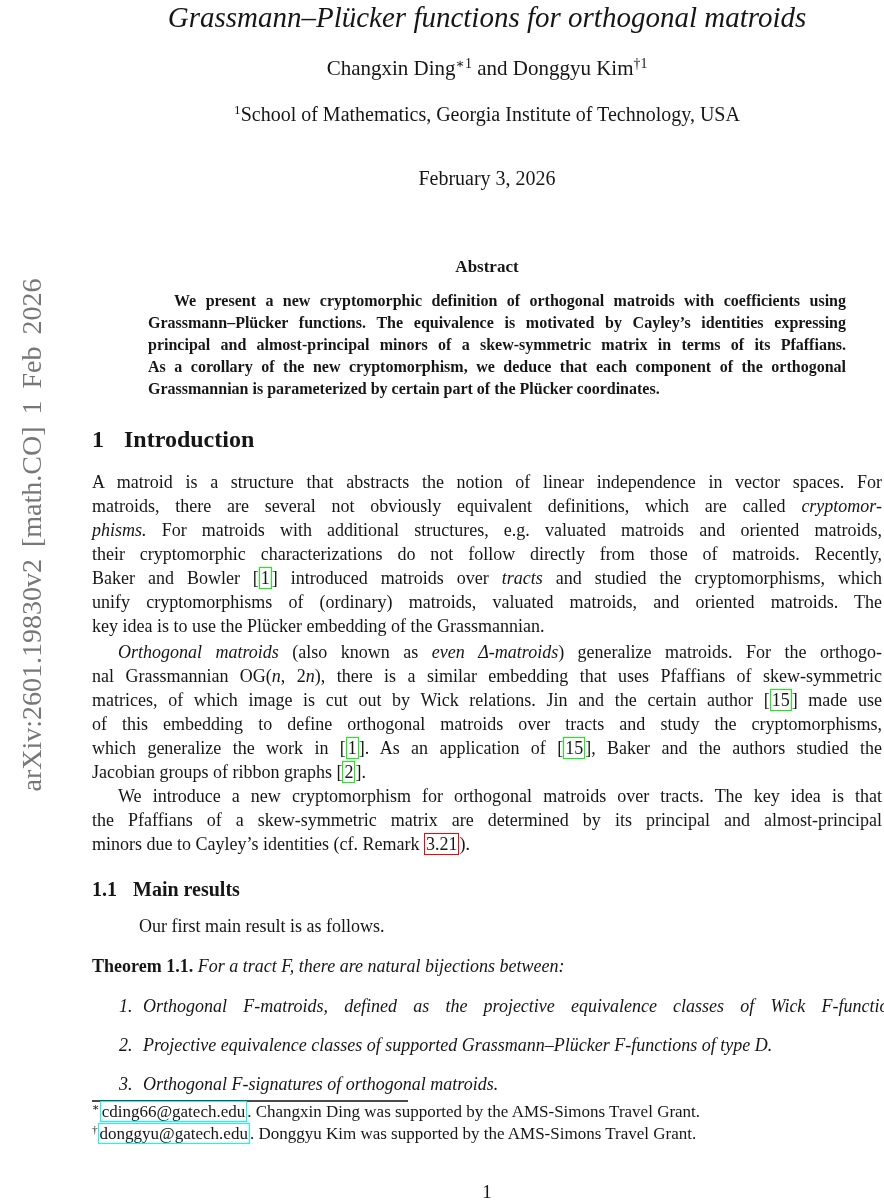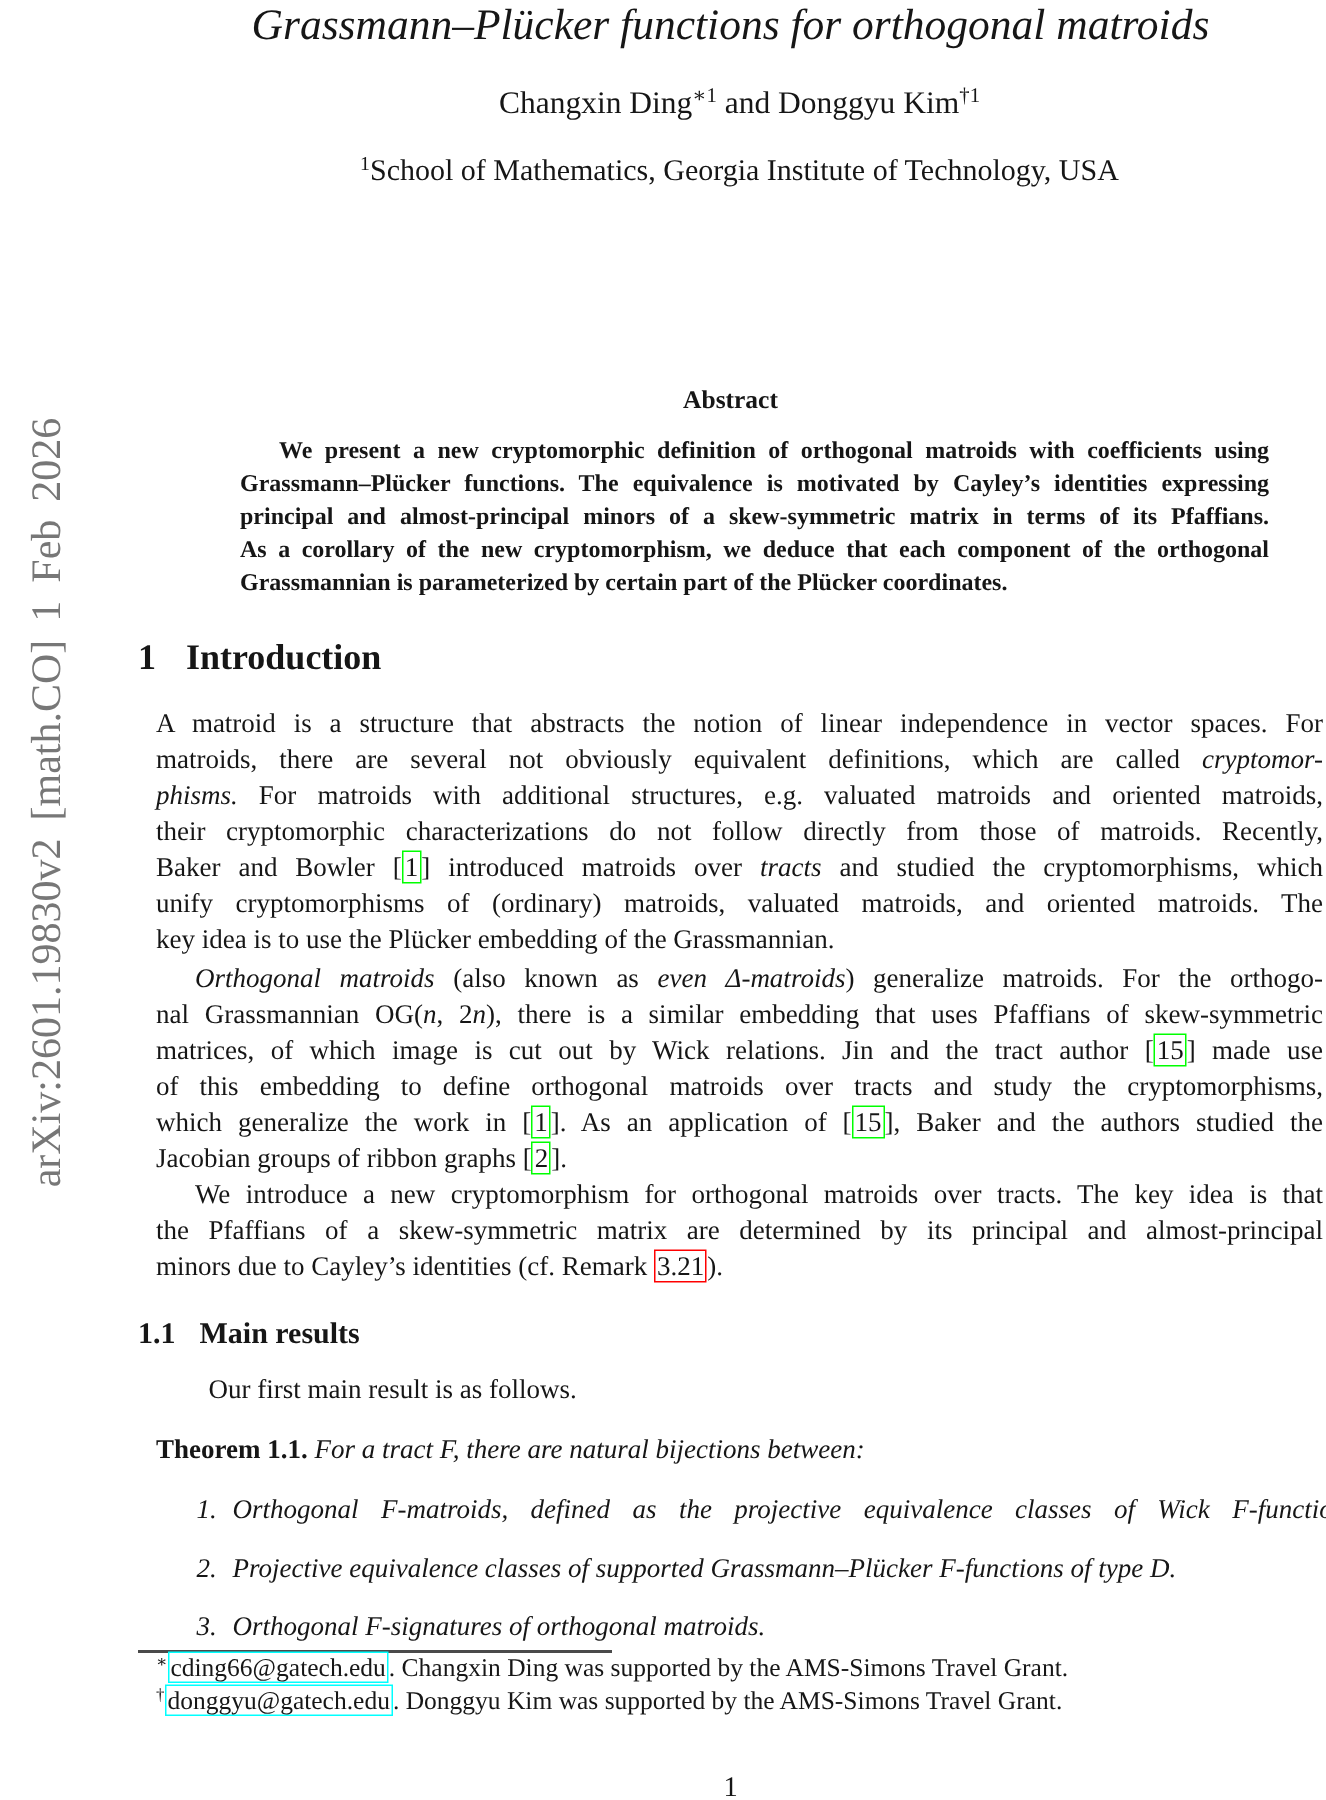--- a/index.html
+++ b/index.html
@@ -54,21 +54,21 @@
   .item3{top:1072px;}
 
   .fnrule{top:1100px;left:92px;width:316px;height:2px;background:#4a4a4a;}
   .footnote{font-size:17px;line-height:21px;}
   .fn1{top:1101px;}
   .fn2{top:1123px;}
 
   .pagenum{top:1181px;font-size:19px;}
 
   
-  .tline{min-height:1em;margin-left:12px;}
+  .tline{min-height:1em;}
   .jl{text-align:justify;text-align-last:justify;}
   .ind{padding-left:26px;}
   .i{font-style:italic;}
   .b{font-weight:700;}
   .n{}
   .inum{display:inline-block;width:24px;font-style:italic;}
   .sup{font-size:66%;vertical-align:0.5em;line-height:0;}
   .lbox{border:1.5px solid;padding:0 1px;}
   .cite{border-color:var(--citation-box,#00ff00);}
   .ref{border-color:var(--reference-box,#ff0000);}
@@ -84,20 +84,21 @@
   <div class="abs col center title">Grassmann–Plücker functions for orthogonal matroids</div>
 
   <div class="abs col center authors">
       <div class="tline"><span class="n">Changxin Ding</span><span class="sup">∗1</span><span class="n"> and Donggyu Kim</span><span class="sup">†1</span></div>
     </div>
 
   <div class="abs col center affiliation">
       <div class="tline"><span class="sup">1</span><span class="n">School of Mathematics, Georgia Institute of Technology, USA</span></div>
     </div>
 
+  <div class="abs col center date">February 3, 2026</div>
 
   <div class="abs col center abstract-head">Abstract</div>
 
   <div class="abs abstract-body">
       <div class="tline jl ind"><span class="n">We present a new cryptomorphic definition of orthogonal matroids with coefficients using</span></div>
       <div class="tline jl"><span class="n">Grassmann–Plücker functions.  The equivalence is motivated by Cayley’s identities expressing</span></div>
       <div class="tline jl"><span class="n">principal and almost-principal minors of a skew-symmetric matrix in terms of its Pfaffians.</span></div>
       <div class="tline jl"><span class="n">As a corollary of the new cryptomorphism, we deduce that each component of the orthogonal</span></div>
       <div class="tline"><span class="n">Grassmannian is parameterized by certain part of the Plücker coordinates.</span></div>
     </div>
@@ -111,21 +112,21 @@
       <div class="tline jl"><span class="n">matroids, there are several not obviously equivalent definitions, which are called </span><span class="i">cryptomor-</span></div>
       <div class="tline jl"><span class="i">phisms.</span><span class="n">  For matroids with additional structures, e.g.  valuated matroids and oriented matroids,</span></div>
       <div class="tline jl"><span class="n">their cryptomorphic characterizations do not follow directly from those of matroids.  Recently,</span></div>
       <div class="tline jl"><span class="n">Baker and Bowler [</span><span class="lbox cite">1</span><span class="n">] introduced matroids over </span><span class="i">tracts</span><span class="n"> and studied the cryptomorphisms, which</span></div>
       <div class="tline jl"><span class="n">unify cryptomorphisms of (ordinary) matroids, valuated matroids, and oriented matroids.  The</span></div>
       <div class="tline"><span class="n">key idea is to use the Plücker embedding of the Grassmannian.</span></div>
     </div>
   <div class="abs col body-text para2">
       <div class="tline jl ind"><span class="i">Orthogonal matroids</span><span class="n"> (also known as </span><span class="i">even Δ-matroids</span><span class="n">) generalize matroids.  For the orthogo-</span></div>
       <div class="tline jl"><span class="n">nal Grassmannian OG(</span><span class="i">n</span><span class="n">, 2</span><span class="i">n</span><span class="n">), there is a similar embedding that uses Pfaffians of skew-symmetric</span></div>
-      <div class="tline jl"><span class="n">matrices, of which image is cut out by Wick relations.  Jin and the tract author [</span><span class="lbox cite">15</span><span class="n">] made use</span></div>
+      <div class="tline jl"><span class="n">matrices, of which image is cut out by Wick relations.  Jin and the certain author [</span><span class="lbox cite">15</span><span class="n">] made use</span></div>
       <div class="tline jl"><span class="n">of this embedding to define orthogonal matroids over tracts and study the cryptomorphisms,</span></div>
       <div class="tline jl"><span class="n">which generalize the work in [</span><span class="lbox cite">1</span><span class="n">].  As an application of [</span><span class="lbox cite">15</span><span class="n">], Baker and the authors studied the</span></div>
       <div class="tline"><span class="n">Jacobian groups of ribbon graphs [</span><span class="lbox cite">2</span><span class="n">].</span></div>
     </div>
   <div class="abs col body-text para3">
       <div class="tline jl ind"><span class="n">We introduce a new cryptomorphism for orthogonal matroids over tracts.  The key idea is that</span></div>
       <div class="tline jl"><span class="n">the Pfaffians of a skew-symmetric matrix are determined by its principal and almost-principal</span></div>
       <div class="tline"><span class="n">minors due to Cayley’s identities (cf.  Remark </span><span class="lbox ref">3.21</span><span class="n">).</span></div>
     </div>
 

